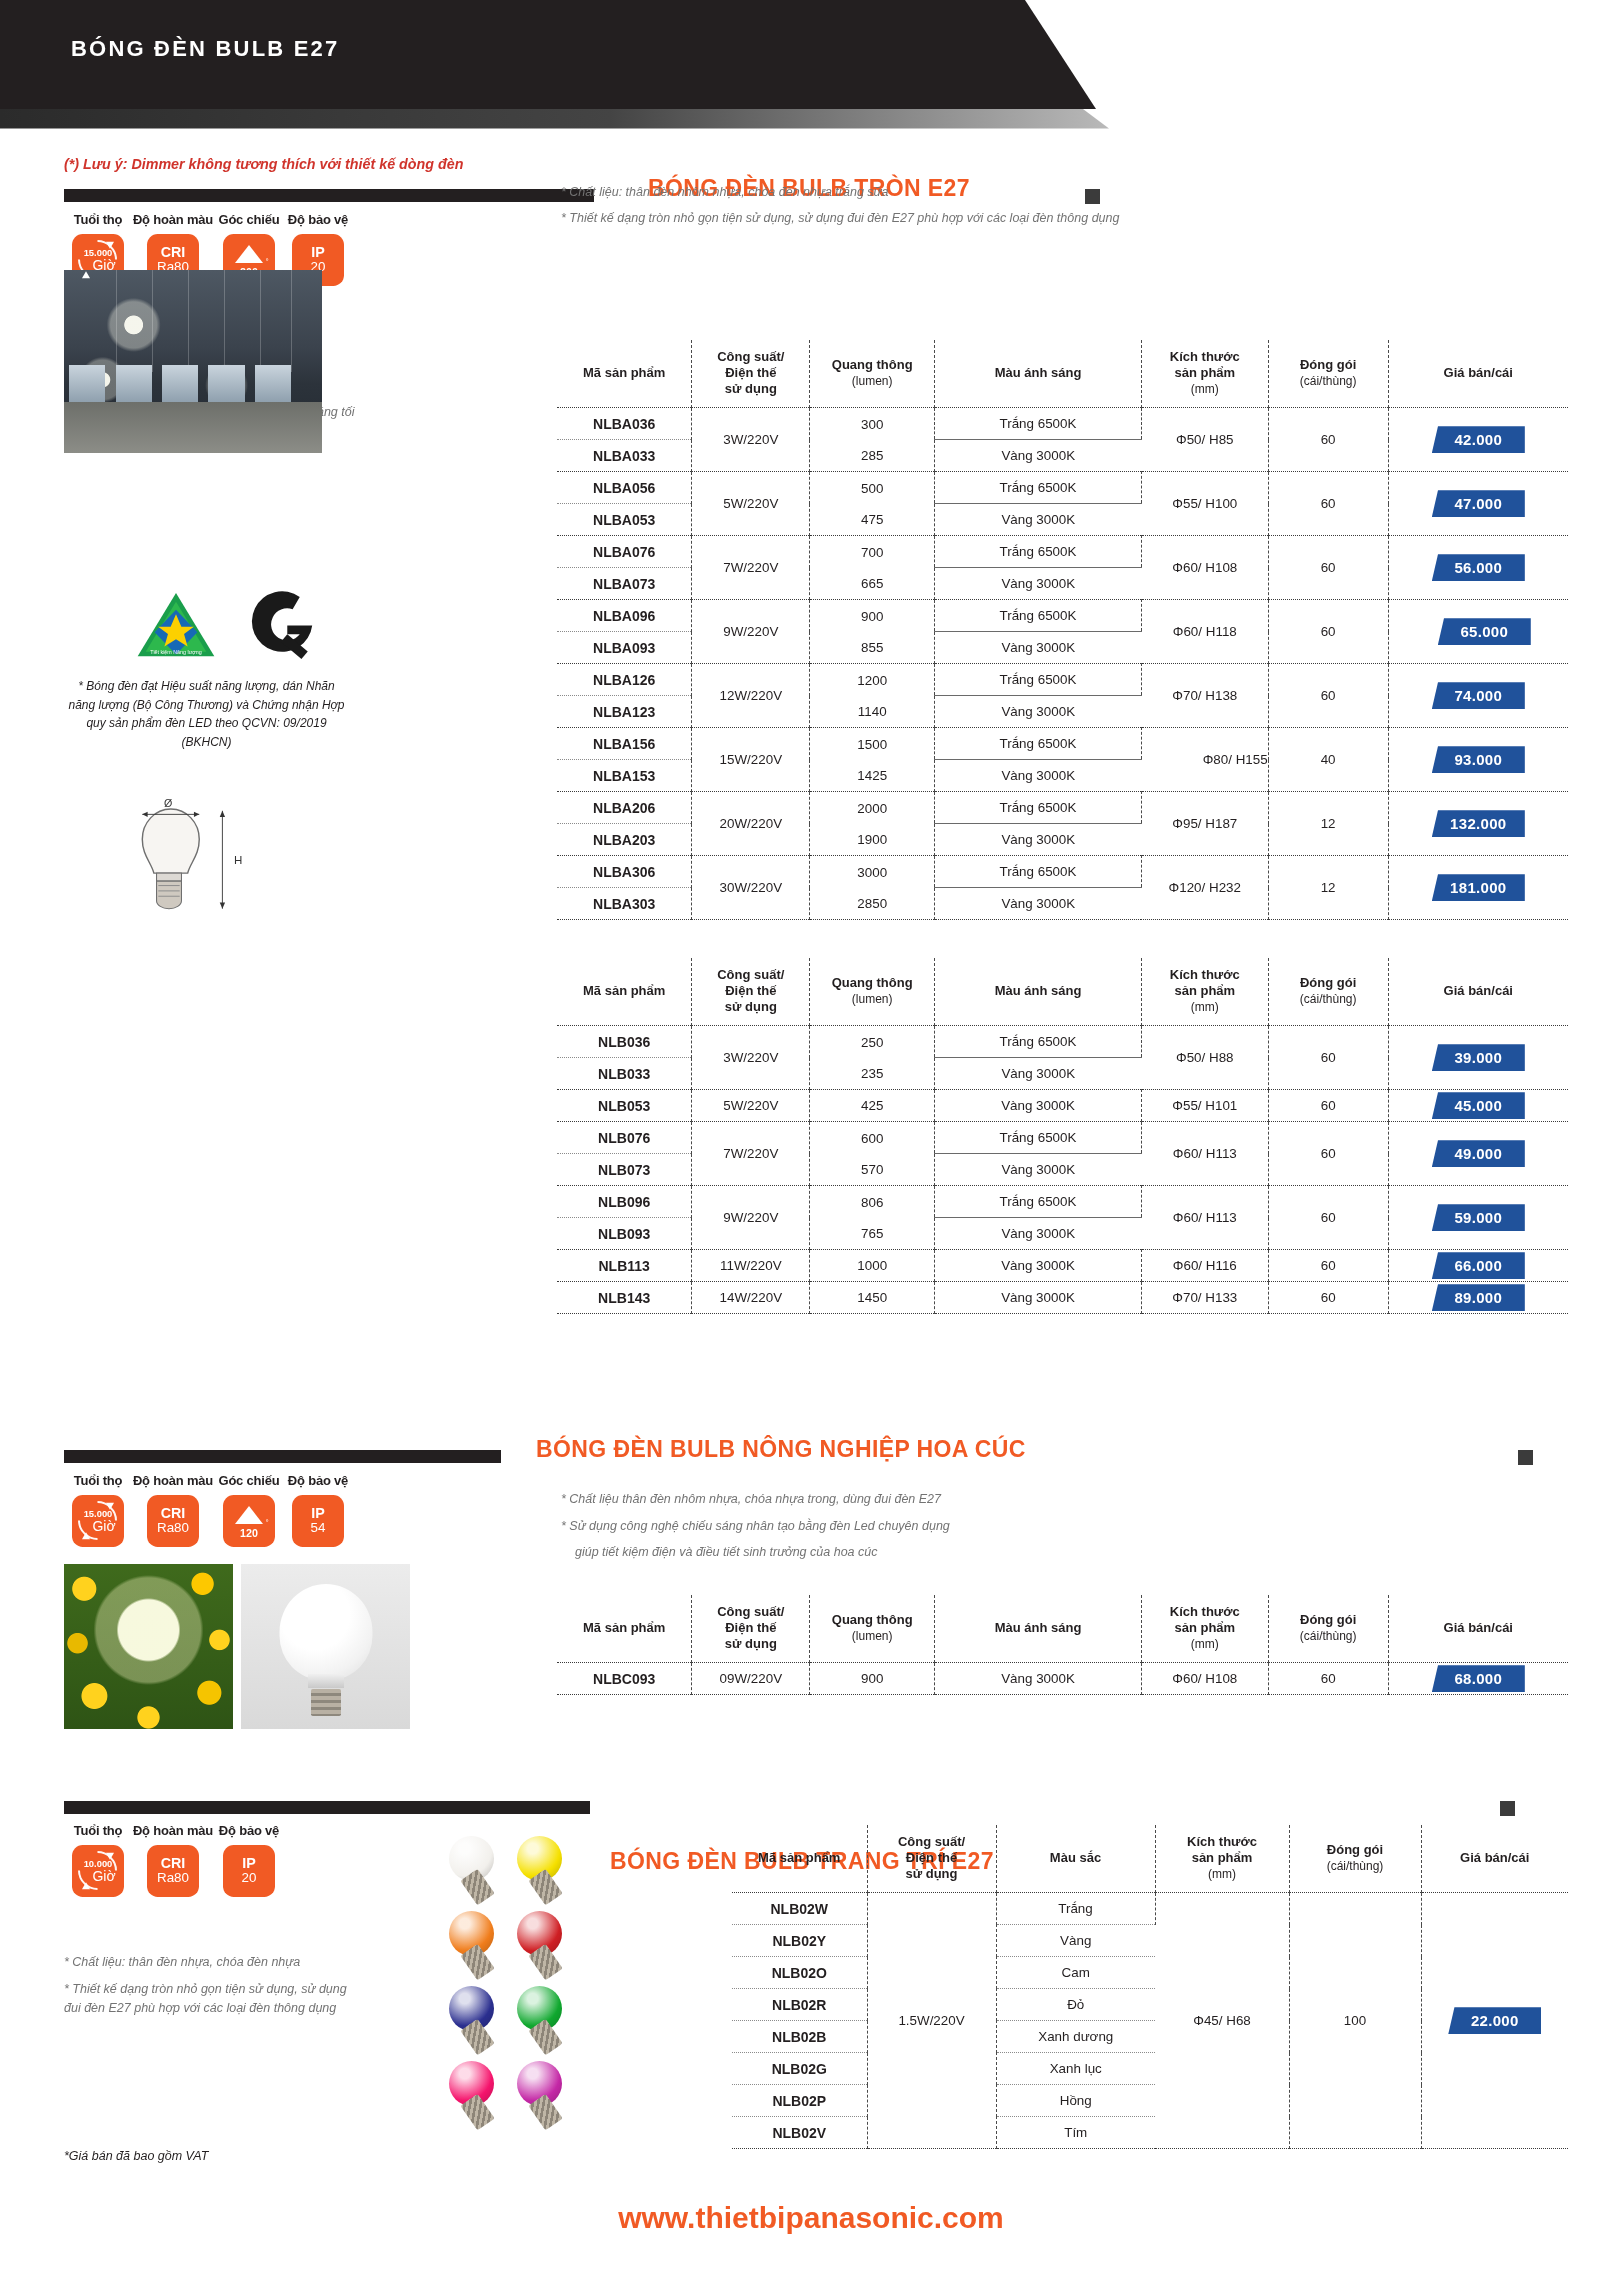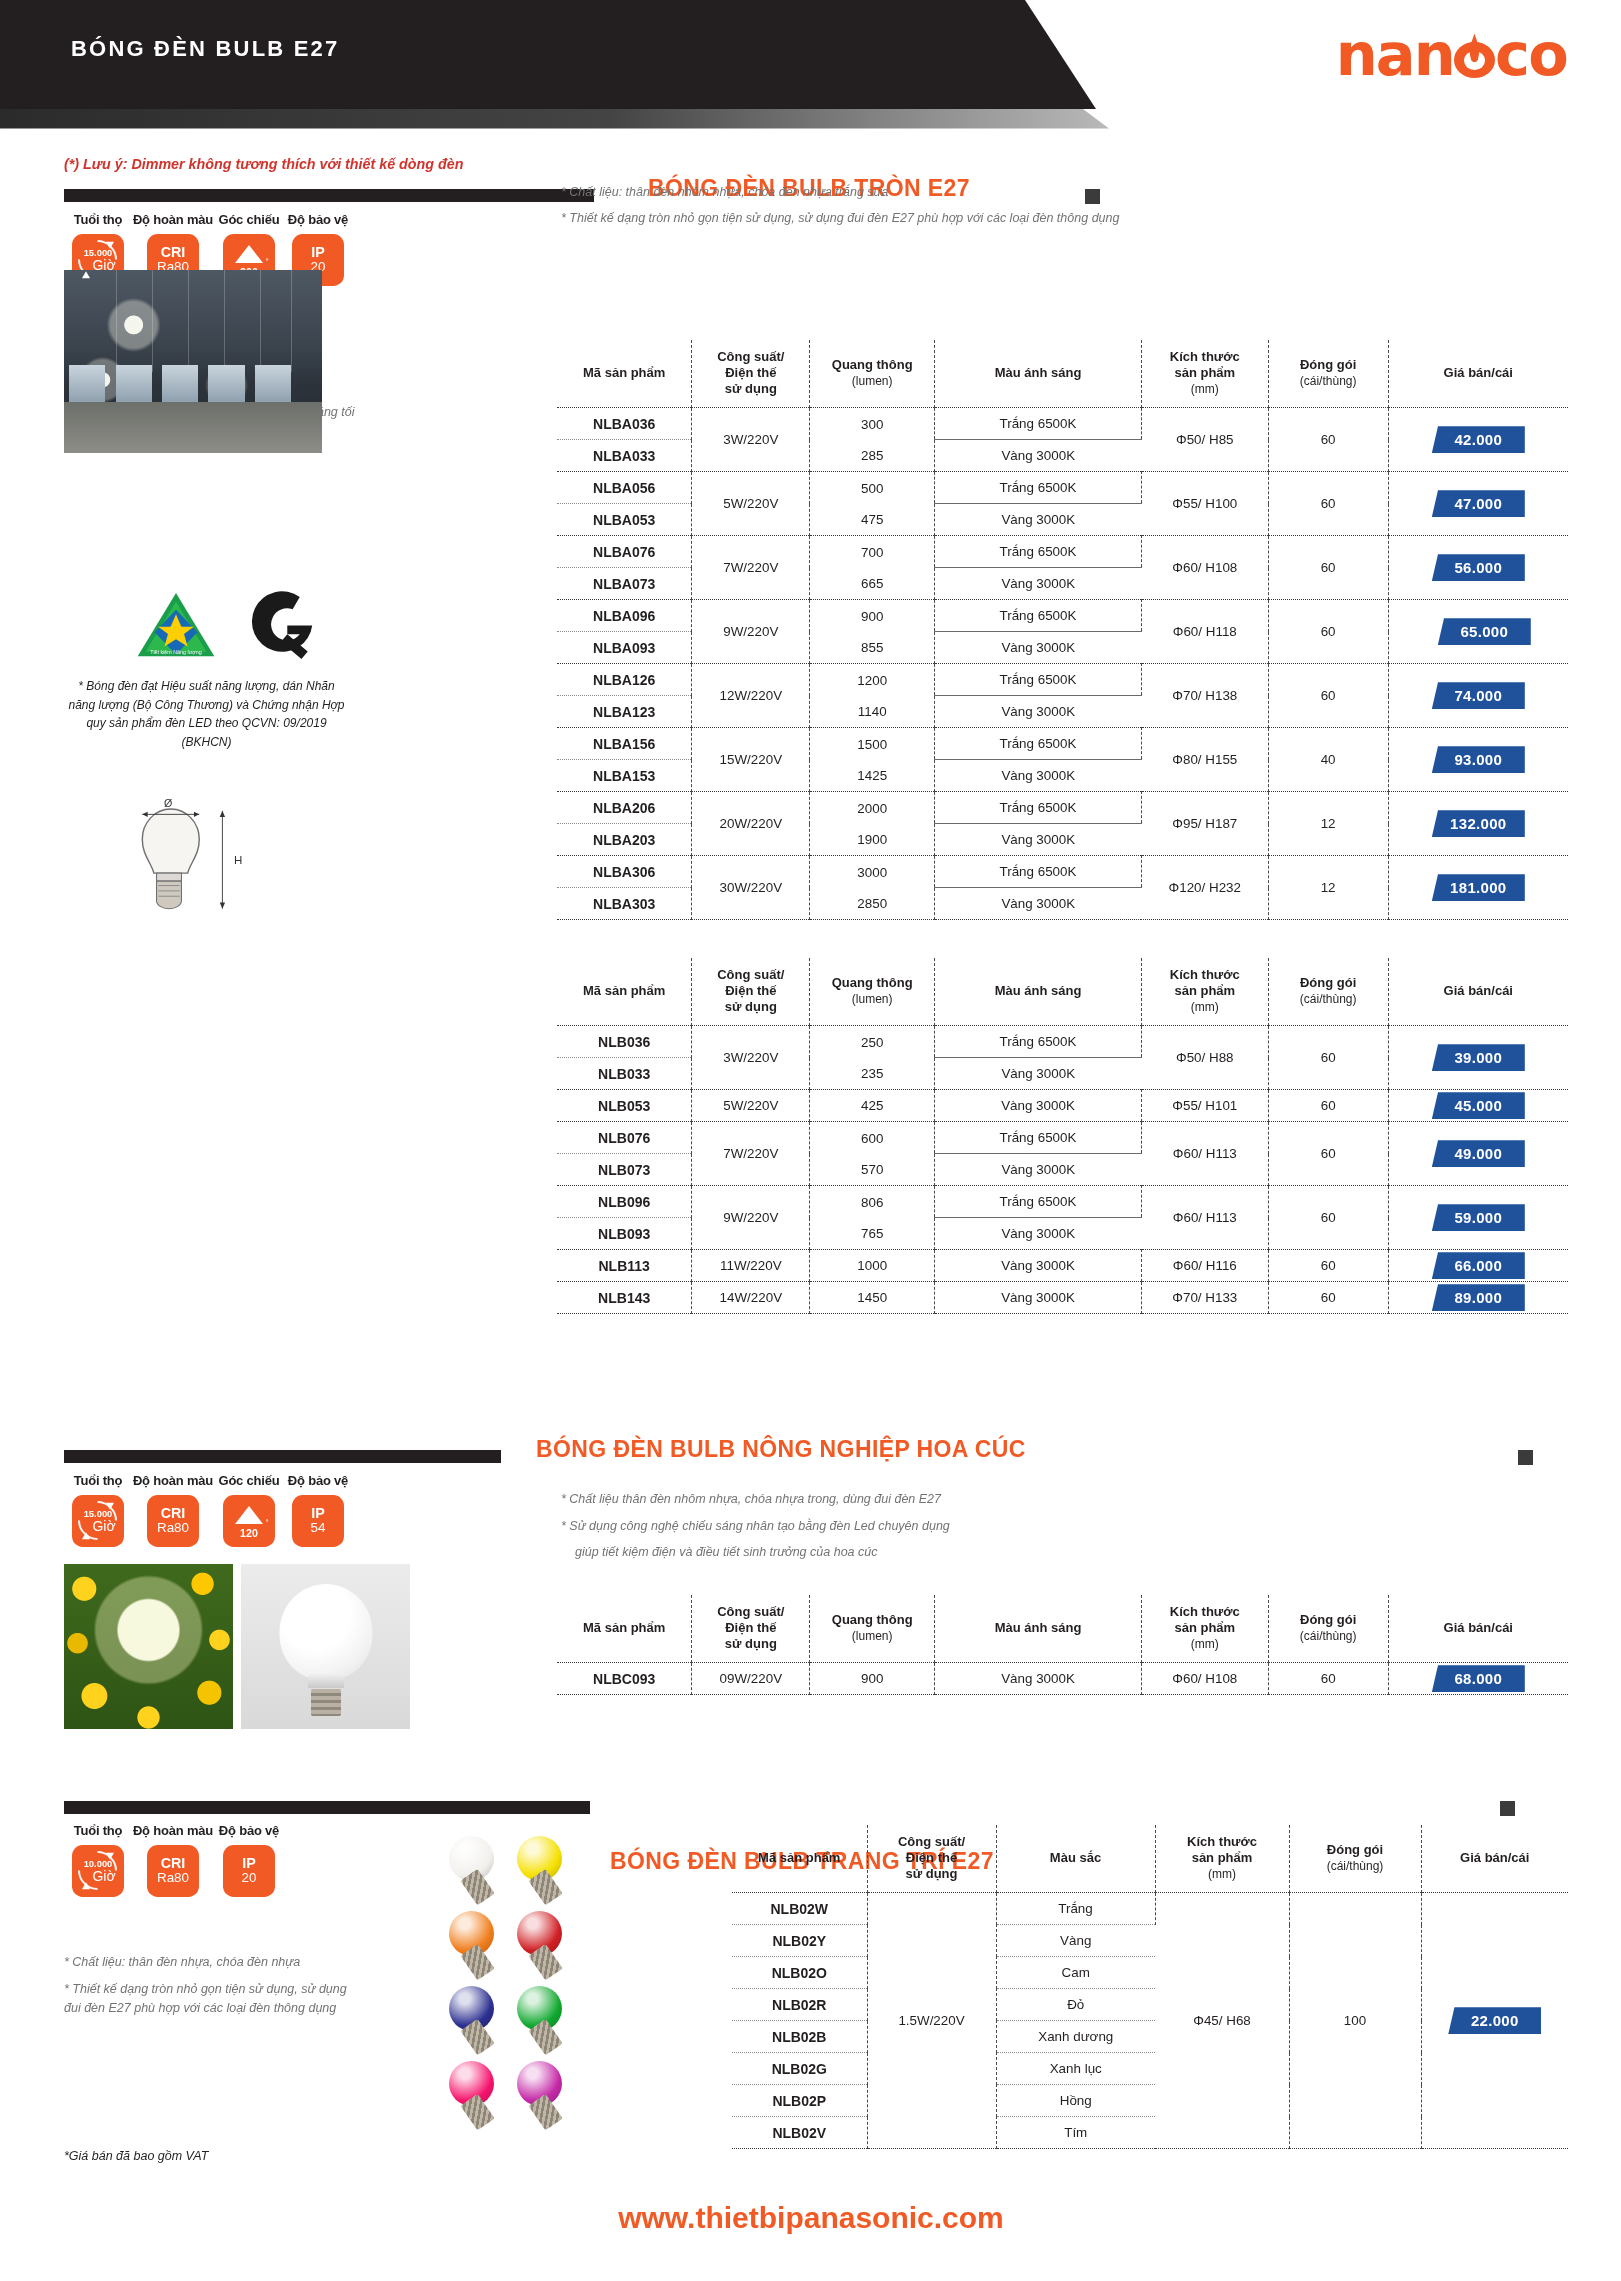--- a/index.html
+++ b/index.html
@@ -228,21 +228,20 @@
 </style>
 </head>
 <body>
 
 <div class="page">
 
   <div class="header">
     <div class="header-black"></div>
     <div class="header-grey"></div>
     <div class="header-title">BÓNG ĐÈN BULB E27</div>
-    <div class="brand">nan<span class="flame-o"><span class="ring"></span><span class="hole"></span><span class="flame"></span></span>co</div>
   </div>
 
   <div class="note-dimmer">(*) Lưu ý: Dimmer không tương thích với thiết kế dòng đèn</div>
 
   <div class="sec-bar" style="left:64px; top:189px; width:530px;"></div>
   <div class="sec-title" style="left:648px; top:175px;">BÓNG ĐÈN BULB TRÒN E27</div>
   <div class="sec-square" style="left:1085px; top:189px;"></div>
 
   <div>
     <div class="badge" style="left:64px; top:212px; width:68px;">
@@ -433,21 +432,21 @@
         <tr class="grouped-end">
           <td class="code">NLBA123</td>
           <td>1140</td>
           <td>Vàng 3000K</td>
         </tr>
         <tr class="halfline">
           <td class="code">NLBA156</td>
           <td rowspan="2" style="vertical-align: middle; border-bottom: 1.8px dotted rgb(58, 58, 58);">15W/220V</td>
           <td style="border-bottom: none;">1500</td>
           <td style="border-bottom: 0.9px solid rgb(106, 106, 106);">Trắng 6500K</td>
-          <td rowspan="2" style="vertical-align: middle; border-bottom: 1.8px dotted rgb(58, 58, 58);">Φ80/ H155</td>
+          <td rowspan="2" style="vertical-align: middle; border-bottom: 1.8px dotted rgb(58, 58, 58); text-align: right;">Φ80/ H155</td>
           <td rowspan="2" style="vertical-align: middle; border-bottom: 1.8px dotted rgb(58, 58, 58);">40</td>
           <td rowspan="2" style="vertical-align: middle; border-bottom: 1.8px dotted rgb(58, 58, 58);"><span class="price-tag">93.000</span></td>
         </tr>
         <tr class="grouped-end">
           <td class="code">NLBA153</td>
           <td>1425</td>
           <td>Vàng 3000K</td>
         </tr>
         <tr class="halfline">
           <td class="code">NLBA206</td>

